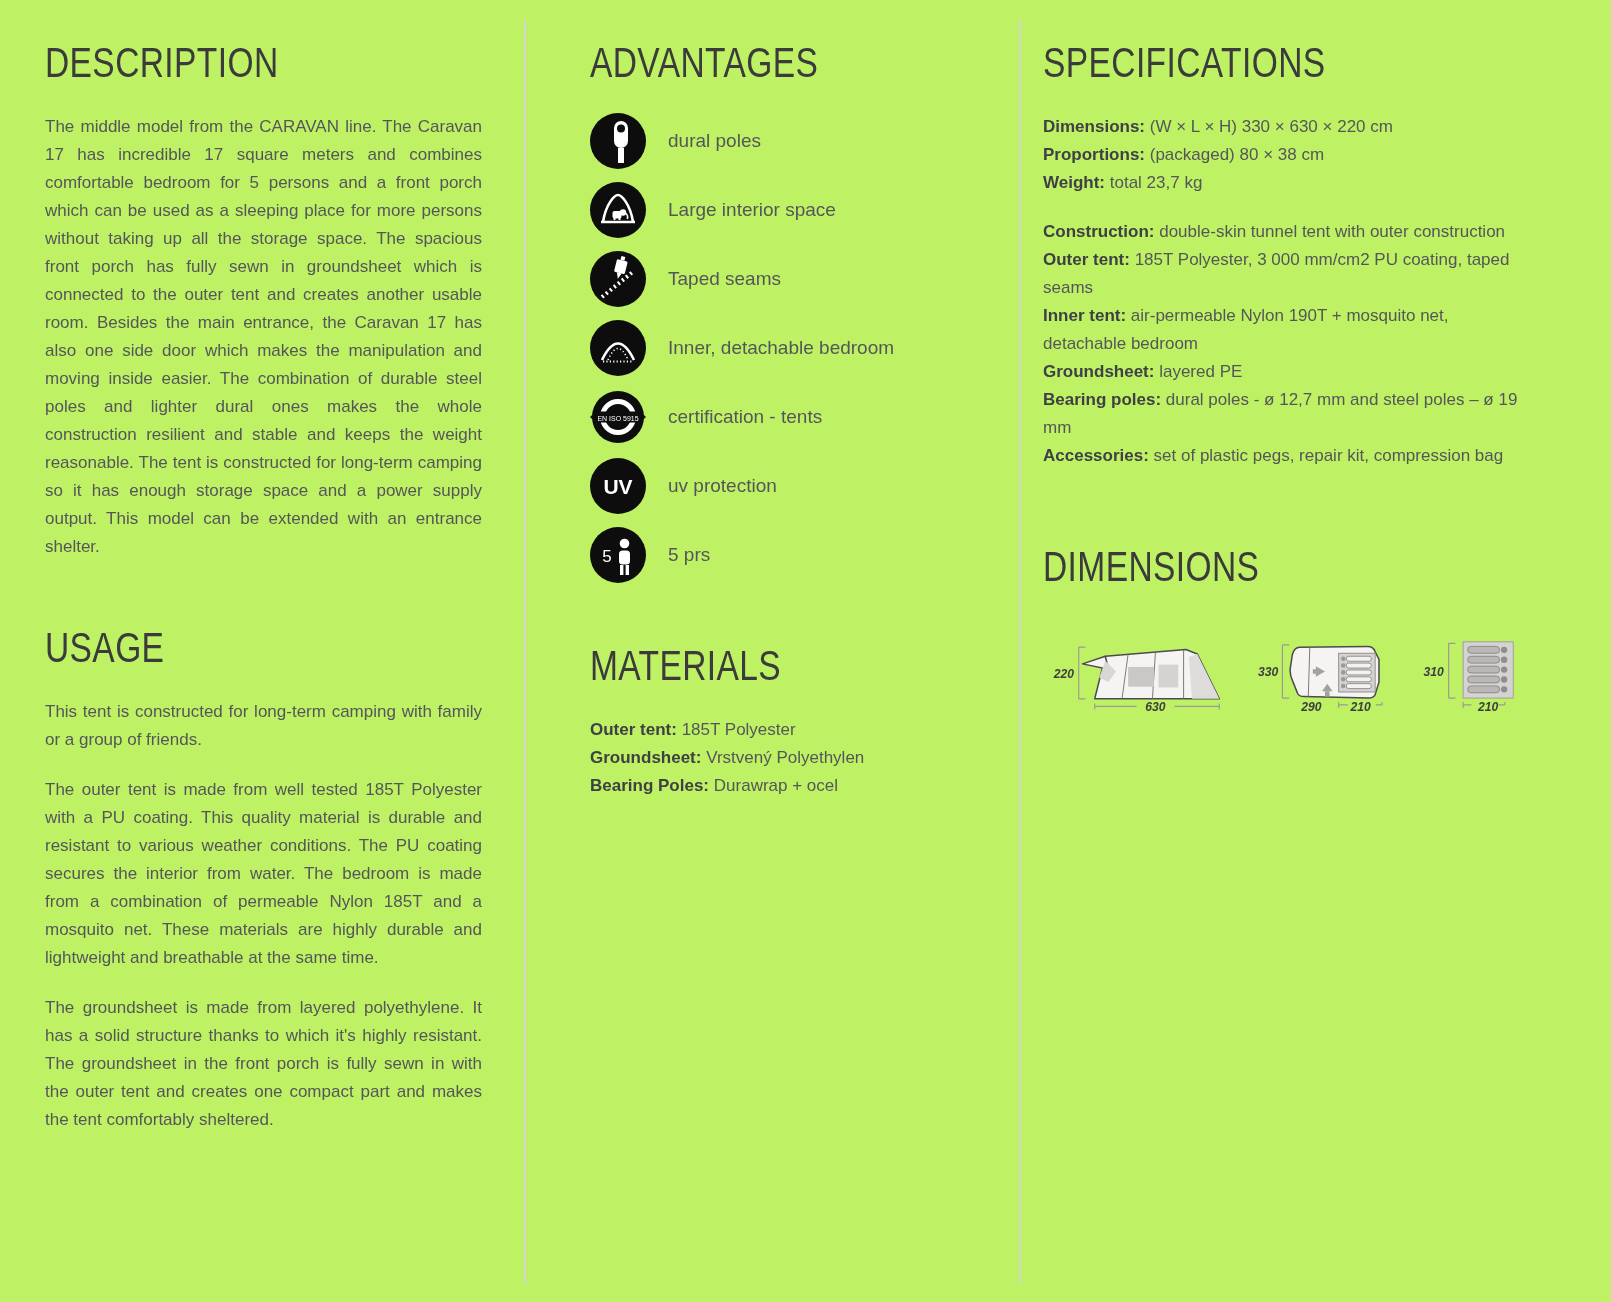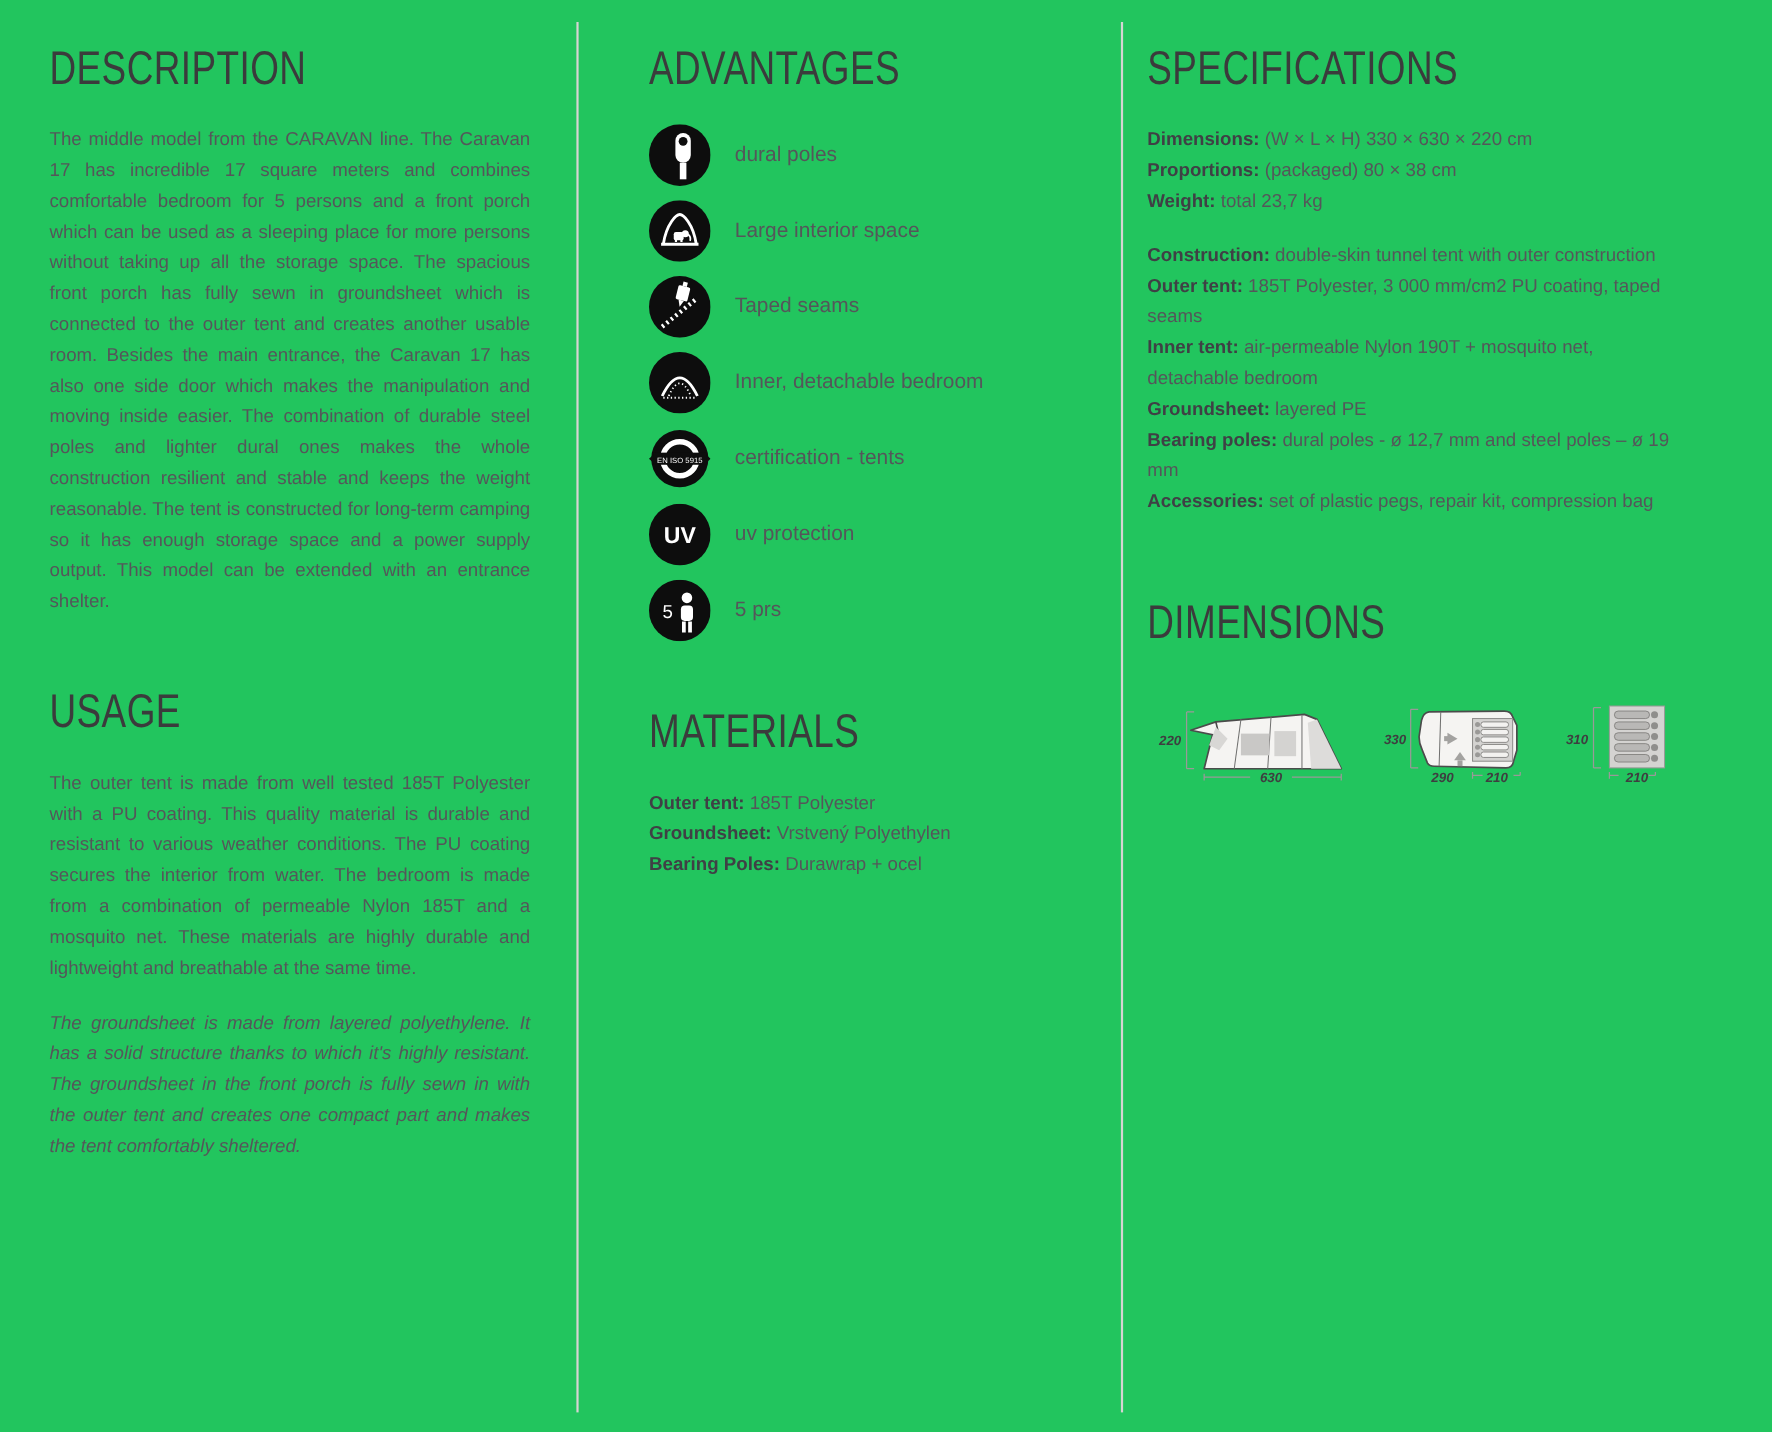--- a/index.html
+++ b/index.html
@@ -3,21 +3,21 @@
 <meta charset="utf-8">
 <style>
   * { margin:0; padding:0; box-sizing:border-box; }
   body {
     font-family: "Liberation Sans", "DejaVu Sans", sans-serif;
     background:#f1f0ee;
   }
   .page {
     position:relative;
     width:1611px; height:1302px;
-    background:#22c55e;
+    background:#bef264;
     overflow:hidden;
   }
   .col { position:absolute; top:38px; }
   .col-1 { left:45px;  width:437px; }
   .col-2 { left:590px; width:442px; }
   .col-3 { left:1043px; width:482px; }
   .divider {
     position:absolute; top:20px; width:2px; height:1264px;
     background:#d6d5d3;
   }
@@ -34,21 +34,21 @@
     margin-bottom:26px;
     letter-spacing:0.5px;
   }
   .body-text {
     font-size:17px;
     line-height:28px;
     color:#55565a;
   }
   .justify { text-align:justify; }
   .para { margin-bottom:22px; }
-  .para:last-child { margin-bottom:0;font-style:italic; }
+  .para:last-child { margin-bottom:0; }
 
   .usage-section { margin-top:62px; }
   .materials-section { margin-top:58px; }
   .dimensions-section { margin-top:72px; }
 
   
   .adv-item {
     display:flex; align-items:center;
     margin-bottom:13px;
   }
@@ -80,20 +80,21 @@
 <div class="page">
 
   <div class="col col-1">
     <section>
       <h2 class="section-title">DESCRIPTION</h2>
       <p class="body-text justify">The middle model from the CARAVAN line. The Caravan 17 has incredible 17 square meters and combines comfortable bedroom for 5 persons and a front porch which can be used as a sleeping place for more persons without taking up all the storage space. The spacious front porch has fully sewn in groundsheet which is connected to the outer tent and creates another usable room. Besides the main entrance, the Caravan 17 has also one side door which makes the manipulation and moving inside easier. The combination of durable steel poles and lighter dural ones makes the whole construction resilient and stable and keeps the weight reasonable. The tent is constructed for long-term camping so it has enough storage space and a power supply output. This model can be extended with an entrance shelter.</p>
     </section>
 
     <section class="usage-section">
       <h2 class="section-title">USAGE</h2>
+      <p class="body-text justify para">This tent is constructed for long-term camping with family or a group of friends.</p>
       <p class="body-text justify para">The outer tent is made from well tested 185T Polyester with a PU coating. This quality material is durable and resistant to various weather conditions. The PU coating secures the interior from water. The bedroom is made from a combination of permeable Nylon 185T and a mosquito net. These materials are highly durable and lightweight and breathable at the same time.</p>
       <p class="body-text justify para">The groundsheet is made from layered polyethylene. It has a solid structure thanks to which it's highly resistant. The groundsheet in the front porch is fully sewn in with the outer tent and creates one compact part and makes the tent comfortably sheltered.</p>
     </section>
   </div>
 
   <div class="divider divider-1"></div>
 
   <div class="col col-2">
     <section>
       <h2 class="section-title">ADVANTAGES</h2>

